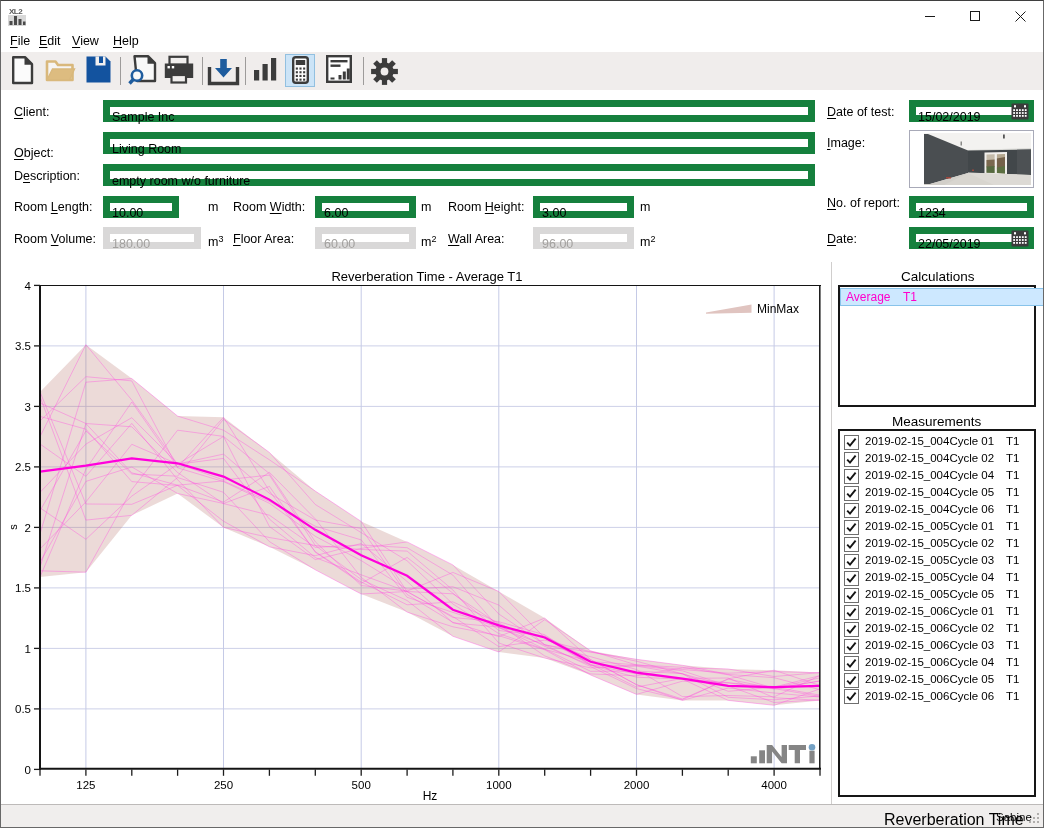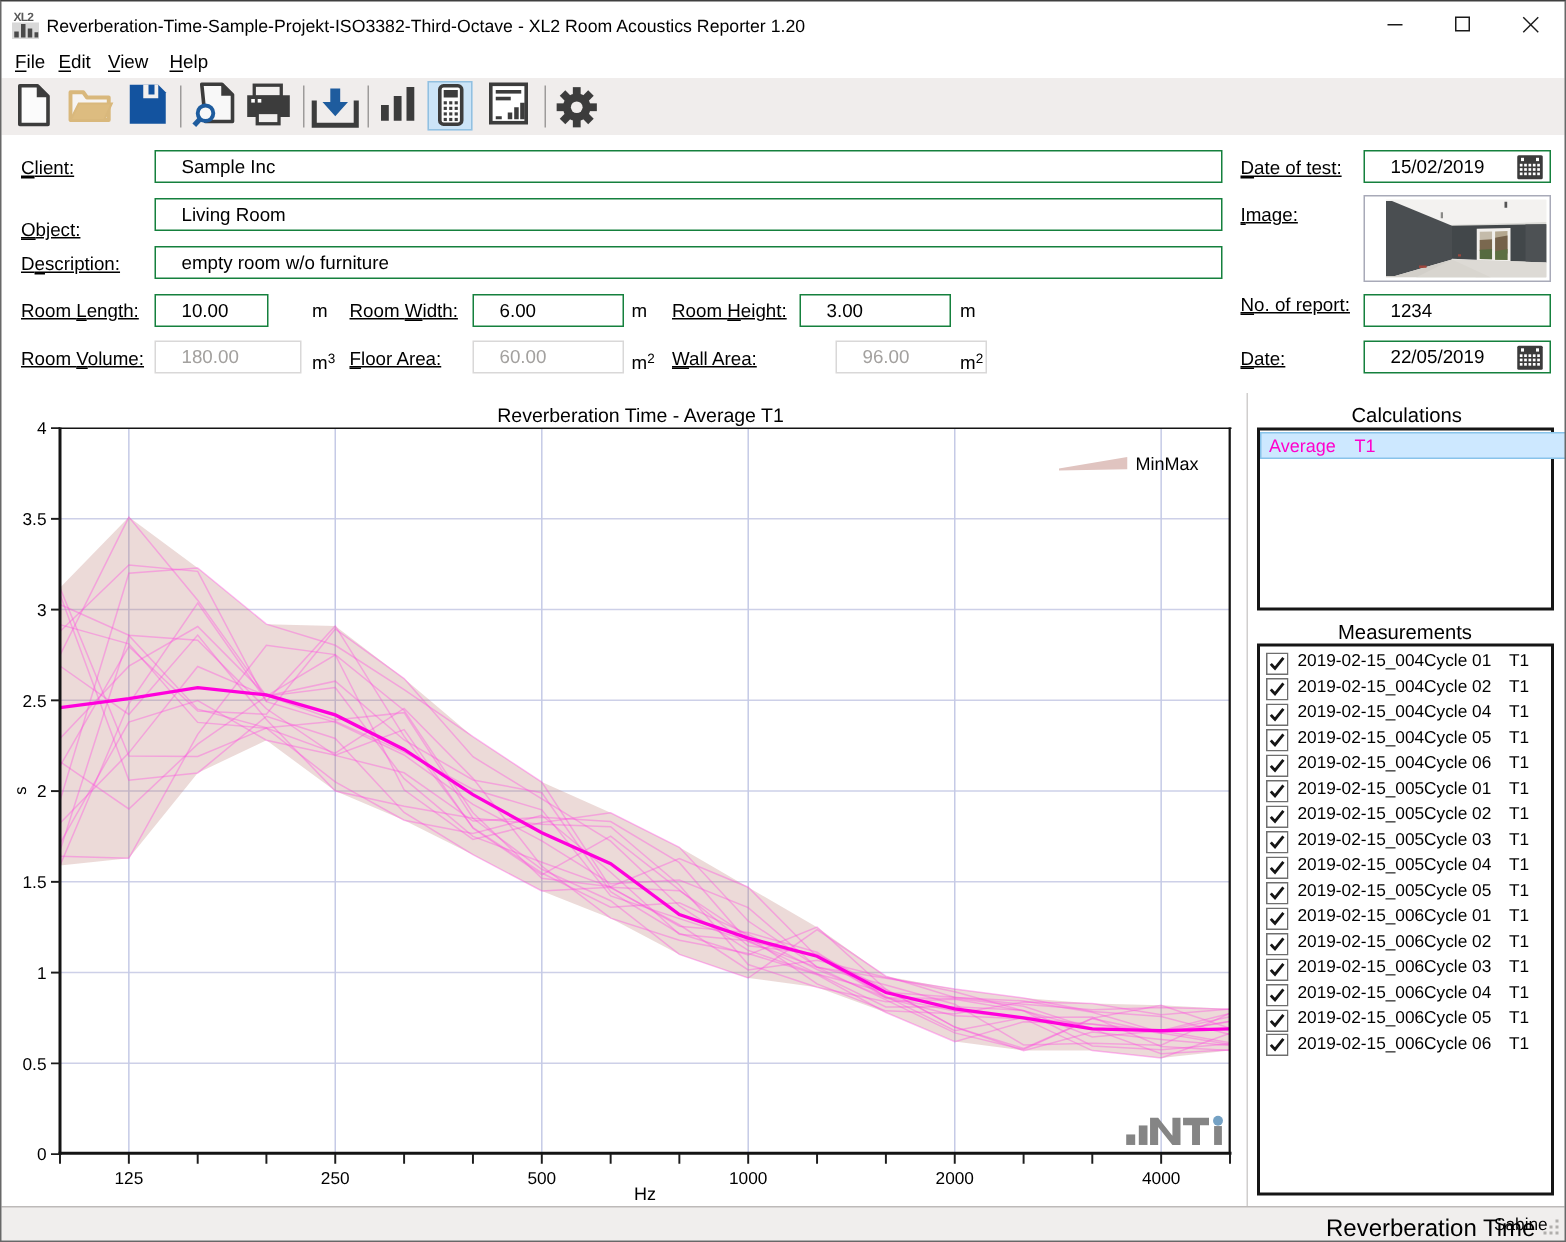--- a/index.html
+++ b/index.html
@@ -1,19 +1,19 @@
 <!DOCTYPE html>
 <html><head><meta charset="utf-8">
 <style>
 *{margin:0;padding:0;box-sizing:border-box;}
 html,body{width:1044px;height:828px;overflow:hidden;}
 body{position:relative;font-family:"Liberation Sans",sans-serif;background:#fff;color:#000;}
 .abs{position:absolute;}
-.lbl{position:absolute;font-size:12.5px;line-height:14px;white-space:nowrap;text-decoration:underline;}
-.inp{position:absolute;height:22px;background:#fff;border:1px solid #15803d;font-size:12.5px;line-height:20px;padding-left:17px;white-space:nowrap;}
+.lbl{position:absolute;font-size:12.5px;line-height:14px;white-space:nowrap;}
+.inp{position:absolute;height:22px;background:#fff;border:7px solid #15803d;font-size:12.5px;line-height:20px;padding-left:2px;white-space:nowrap;}
 .inp.dis{border-color:#d9d8d8;color:#a3a19f;}
 .unit{position:absolute;font-size:12.5px;line-height:14px;}
 sup{font-size:9px;vertical-align:4px;}
 u{text-decoration:underline;text-underline-offset:2px;}
 </style></head>
 <body>
 
 <div class="abs" style="left:0;top:0;width:1044px;height:828px;border:1px solid #686868;border-top-color:#3f3f3f;z-index:50;pointer-events:none;"></div>
 
 <div class="abs" style="left:1px;top:1px;width:1042px;height:30px;background:#fff;">
@@ -22,21 +22,20 @@
     <div class="abs" style="left:0;top:8px;width:18px;height:11px;background:#d8d8d8;"></div>
     <svg class="abs" style="left:0;top:8px;" width="18" height="11" viewBox="0 0 18 11">
       <g fill="#4a4a4a">
       <rect x="1.5" y="6" width="3" height="4"></rect>
           <rect x="6" y="1" width="3" height="9"></rect>
           <rect x="10.5" y="4" width="3" height="6"></rect>
           <rect x="15" y="6.5" width="2.5" height="3.5"></rect>
       </g>
       </svg>
   </div>
-  <div class="abs" style="left:30px;top:9px;font-size:11.8px;white-space:nowrap;">Reverberation-Time-Sample-Projekt-ISO3382-Third-Octave - XL2 Room Acoustics Reporter 1.20</div>
   <svg class="abs" style="left:914px;top:0;" width="120" height="31" viewBox="0 0 120 31">
     <g stroke="#1a1a1a" stroke-width="1" fill="none">
       <line x1="10" y1="15.5" x2="20" y2="15.5"></line>
       <rect x="55.5" y="10.5" width="9" height="9"></rect>
       <line x1="100.5" y1="10.5" x2="110.5" y2="20.5"></line>
         <line x1="110.5" y1="10.5" x2="100.5" y2="20.5"></line>
     </g>
     </svg>
 </div>
 
@@ -166,21 +165,21 @@
 <div class="inp" style="left:533px;top:196px;width:101px;">3.00</div>
 <div class="unit" style="left:640px;top:200px;">m</div>
 
 <div class="lbl" style="left:14px;top:232px;">Room <u>V</u>olume:</div>
 <div class="inp dis" style="left:103px;top:227px;width:98px;">180.00</div>
 <div class="unit" style="left:208px;top:232px;">m<sup>3</sup></div>
 <div class="lbl" style="left:233px;top:232px;"><u>F</u>loor Area:</div>
 <div class="inp dis" style="left:315px;top:227px;width:101px;">60.00</div>
 <div class="unit" style="left:421px;top:232px;">m<sup>2</sup></div>
 <div class="lbl" style="left:448px;top:232px;"><u>W</u>all Area:</div>
-<div class="inp dis" style="left:533px;top:227px;width:101px;margin-left:24px;">96.00</div>
+<div class="inp dis" style="left:533px;top:227px;width:101px;">96.00</div>
 <div class="unit" style="left:640px;top:232px;">m<sup>2</sup></div>
 
 <div class="lbl" style="left:827px;top:105px;"><u>D</u>ate of test:</div>
 <div class="inp" style="left:909px;top:100px;width:125px;">15/02/2019</div>
 <div class="lbl" style="left:827px;top:136px;"><u>I</u>mage:</div>
 <div class="abs" style="left:909px;top:130px;width:125px;height:58px;background:#fff;border:1px solid #a8aab8;"></div>
 <div class="lbl" style="left:827px;top:196px;"><u>N</u>o. of report:</div>
 <div class="inp" style="left:909px;top:196px;width:125px;">1234</div>
 <div class="lbl" style="left:827px;top:232px;"><u>D</u>ate:</div>
 <div class="inp" style="left:909px;top:227px;width:125px;">22/05/2019</div>

